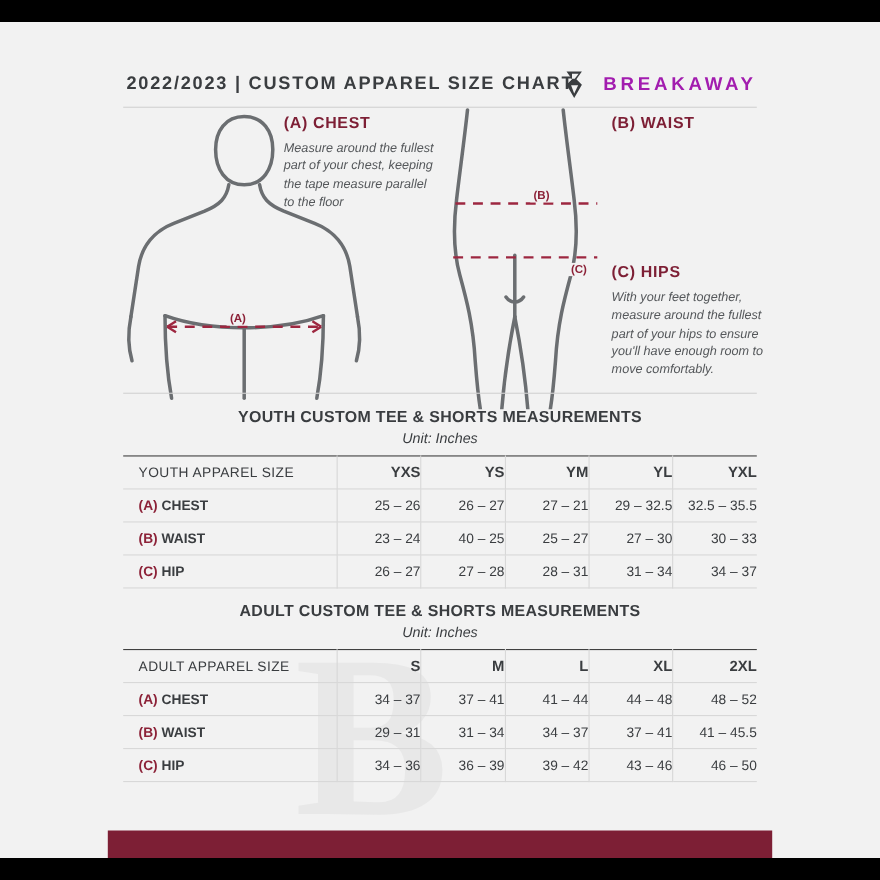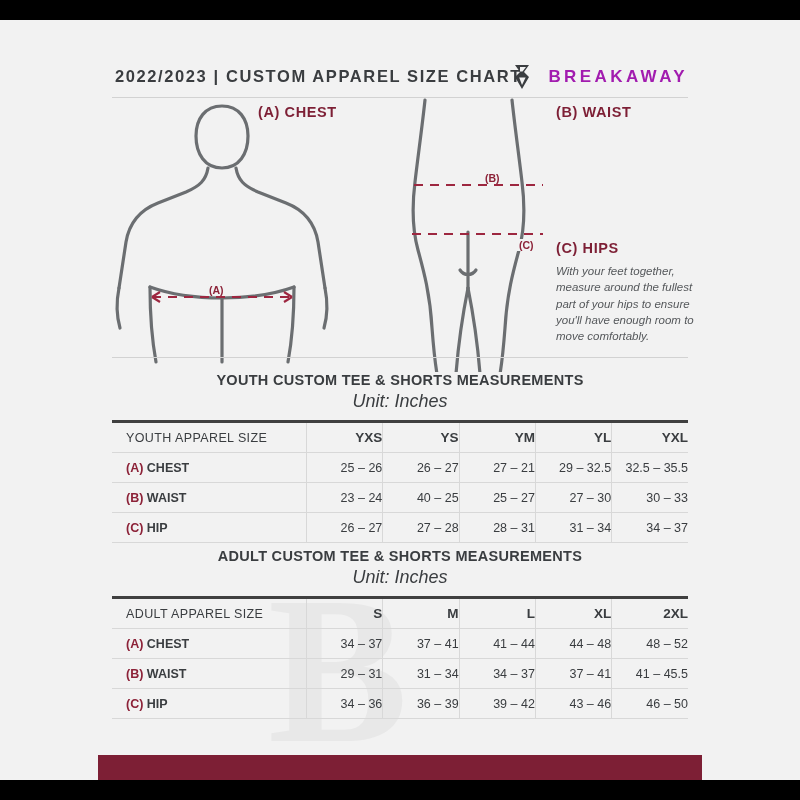--- a/index.html
+++ b/index.html
@@ -128,21 +128,21 @@
   .tbl-wrap { position: absolute; z-index: 2; }
   .tbl-title {
     text-align: center;
     font-size: 14.5px;
     font-weight: bold;
     color: #3a3d40;
     letter-spacing: 0.3px;
   }
   .tbl-unit {
     text-align: center;
-    font-size: 18px;
+    font-size: 13px;
     font-style: italic;
     color: #3a3d40;
     margin-top: 3px;
     margin-bottom: 8px;
   }
   table.size {
     border-collapse: collapse;
     width: 576px;
     table-layout: fixed;
   }
@@ -157,21 +157,21 @@
   table.size tr > *:first-child {
     text-align: left;
     padding-left: 14px;
     width: 180px;
     border-left: none;
   }
   table.size tr > *:last-child { border-right: none; }
   table.size thead th {
     font-weight: bold;
     font-size: 13.5px;
-    border-top: 3px solid #404040;
+    border-top: 1px solid #404040;
   }
   table.size thead th:first-child {
     font-size: 12.5px;
     font-weight: normal;
     letter-spacing: 0.4px;
   }
   table.size tbody td:first-child { font-weight: bold; }
   .mk { color: #8c2238; font-weight: bold; }
   .footer-bar {
     position: absolute;
@@ -239,20 +239,21 @@
 
         <line x1="412" y1="152" x2="543" y2="152" stroke="#9d2740" stroke-width="2.2" stroke-dasharray="9 7"></line>
       </svg>
 
       <div class="label-tag" style="left:206px;top:202px;">(A)</div>
       <div class="label-tag" style="left:482px;top:90px;">(B)</div>
       <div class="label-tag" style="left:516px;top:157px;">(C)</div>
 
       <div class="note note-a">
         <div class="note-title">(A) CHEST</div>
+        <div class="note-body">Measure around the fullest part of your chest, keeping the tape measure parallel to the floor</div>
       </div>
       <div class="note note-b">
         <div class="note-title">(B) WAIST</div>
       </div>
       <div class="note note-c">
         <div class="note-title">(C) HIPS</div>
         <div class="note-body">With your feet together, measure around the fullest part of your hips to ensure you'll have enough room to move comfortably.</div>
       </div>
     </div>
 

